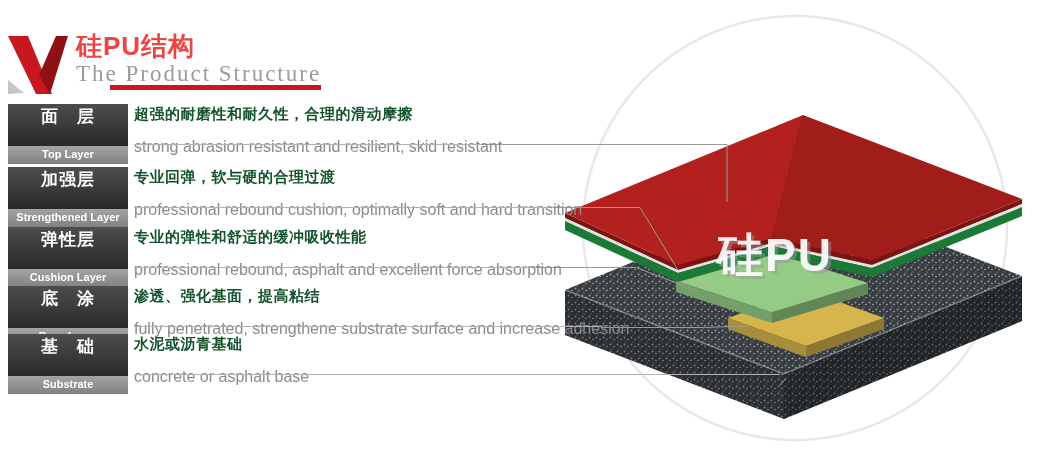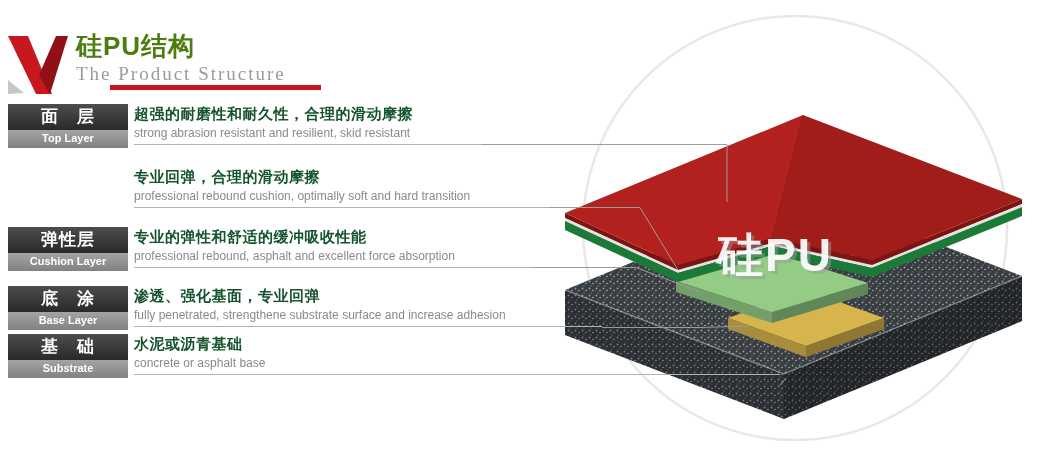--- a/index.html
+++ b/index.html
@@ -2,35 +2,35 @@
 <html><head>
 <meta charset="utf-8">
 <style>
   html,body{margin:0;padding:0;background:#fff;}
   #stage{
     position:relative;width:1051px;height:455px;background:#ffffff;overflow:hidden;
     font-family:"Liberation Sans","DejaVu Sans",sans-serif;
   }
   #bg{position:absolute;left:0;top:0;width:1051px;height:455px;}
   .header{position:absolute;left:76px;top:32px;z-index:3;}
-  .title{font-size:26px;font-weight:bold;color:#4d7c0f;letter-spacing:1px;line-height:28px;}
-  .subtitle{font-size:19px;color:#9b9b9b;letter-spacing:2px;line-height:24px;margin-top:2px;font-family:"Liberation Serif","DejaVu Serif",serif;}
+  .title{font-size:26px;font-weight:bold;color:#ef4444;letter-spacing:1px;line-height:28px;}
+  .subtitle{font-size:23px;color:#9b9b9b;letter-spacing:2px;line-height:24px;margin-top:2px;font-family:"Liberation Serif","DejaVu Serif",serif;}
   .row{position:absolute;left:8px;width:1035px;height:48px;z-index:3;}
   .tag{position:absolute;left:0;top:0;width:120px;}
   .tag-zh{
-    height:26px;background:linear-gradient(#4d4d4f,#29292b);color:#fff;
+    height:42px;background:linear-gradient(#4d4d4f,#29292b);color:#fff;
     font-weight:bold;font-size:17px;line-height:26px;text-align:center;letter-spacing:1px;
   }
   .tag-en{
     height:18px;background:linear-gradient(#a4a4a6,#818183);color:#fff;
     font-weight:bold;font-size:11px;line-height:17px;text-align:center;
   }
   .desc{position:absolute;left:126px;top:0;right:0;}
   .desc-zh{font-size:15px;font-weight:bold;color:#14532d;letter-spacing:.5px;line-height:19px;}
-  .desc-en{font-size:12px;color:#8a8a8a;margin-top:3px;line-height:15px;}
+  .desc-en{font-size:16px;color:#8a8a8a;margin-top:16px;line-height:15px;}
   .rule{position:absolute;left:0;top:40px;height:0;border-top:1px solid #b2b2b2;}
   .rule-0{width:348px;}
   .rule-1{width:416px;}
   .rule-2{width:398px;}
   .rule-3{width:468px;}
   .rule-4{width:646px;}
   .r0{top:104px;} .r1{top:167px;} .r2{top:227px;} .r3{top:286px;} .r4{top:334px;}
 </style>
 </head>
 <body>
@@ -116,22 +116,26 @@
       <div class="tag-en">Top Layer</div>
     </div>
     <div class="desc">
       <div class="desc-zh">超强的耐磨性和耐久性，合理的滑动摩擦</div>
       <div class="desc-en">strong abrasion resistant and resilient, skid resistant</div>
       <div class="rule rule-0"></div>
     </div>
   </div>
 
   <div class="row r1">
+    <div class="tag">
+      <div class="tag-zh">加强层</div>
+      <div class="tag-en">Strengthened Layer</div>
+    </div>
     <div class="desc">
-      <div class="desc-zh">专业回弹，合理的滑动摩擦</div>
+      <div class="desc-zh">专业回弹，软与硬的合理过渡</div>
       <div class="desc-en">professional rebound cushion, optimally soft and hard transition</div>
       <div class="rule rule-1"></div>
     </div>
   </div>
 
   <div class="row r2">
     <div class="tag">
       <div class="tag-zh">弹性层</div>
       <div class="tag-en">Cushion Layer</div>
     </div>
@@ -141,21 +145,21 @@
       <div class="rule rule-2"></div>
     </div>
   </div>
 
   <div class="row r3">
     <div class="tag">
       <div class="tag-zh">底　涂</div>
       <div class="tag-en">Base Layer</div>
     </div>
     <div class="desc">
-      <div class="desc-zh">渗透、强化基面，专业回弹</div>
+      <div class="desc-zh">渗透、强化基面，提高粘结</div>
       <div class="desc-en">fully penetrated, strengthene substrate surface and increase adhesion</div>
       <div class="rule rule-3"></div>
     </div>
   </div>
 
   <div class="row r4">
     <div class="tag">
       <div class="tag-zh">基　础</div>
       <div class="tag-en">Substrate</div>
     </div>

